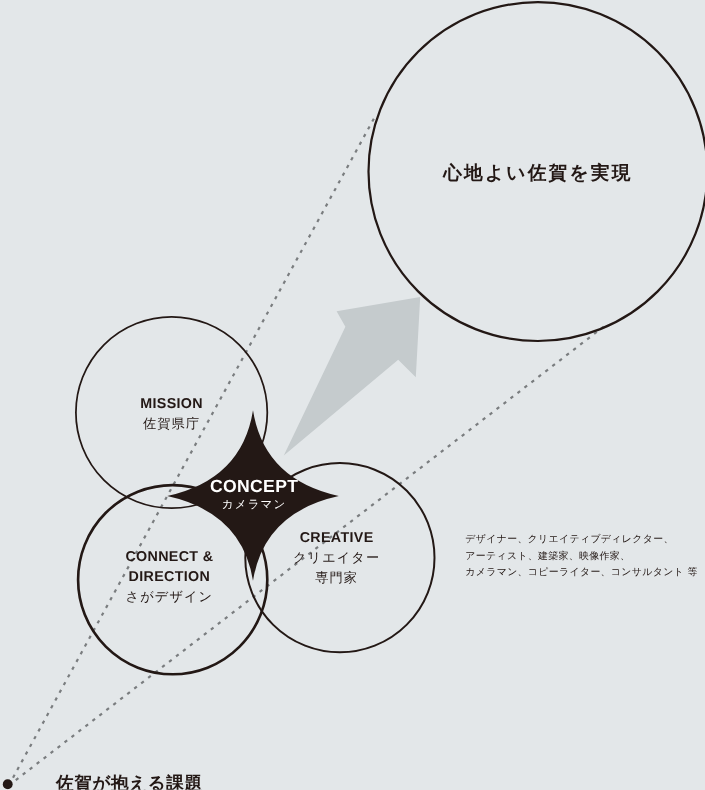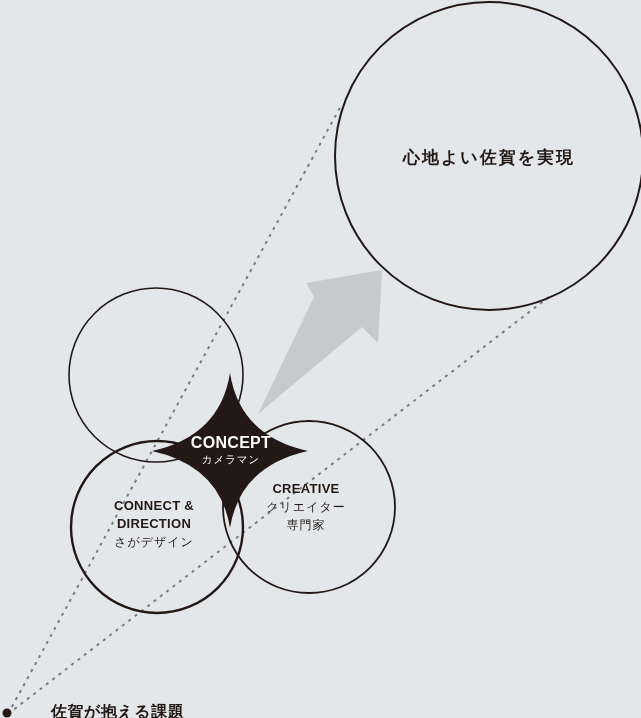--- a/index.html
+++ b/index.html
@@ -40,33 +40,42 @@
     <circle cx="155" cy="527" r="86" fill="none" stroke="#231815" stroke-width="2.4"></circle>
     <circle cx="307" cy="507" r="86" fill="none" stroke="#231815" stroke-width="1.8"></circle>
 
     <path d="M228,373 Q238,436 306,451 Q238,466 228,528 Q218,466 150,451 Q218,436 228,373 Z" fill="#231815"></path>
 
     <circle cx="5" cy="713" r="4.5" fill="#231815"></circle>
   </svg>
 
   <div class="label goal" style="left:487px; top:157px;">心地よい佐賀を実現</div>
 
+  <div class="label" style="left:154px; top:376px;">
+    <span class="en">MISSION</span>
+    <span class="jp">佐賀県庁</span>
+  </div>
 
   <div class="label" style="left:304px; top:507px;">
     <span class="en">CREATIVE</span>
     <span class="jp">クリエイター</span>
     <span class="jp">専門家</span>
   </div>
 
   <div class="label" style="left:152px; top:524px;">
     <span class="en">CONNECT &amp;</span>
     <span class="en">DIRECTION</span>
     <span class="jp">さがデザイン</span>
   </div>
 
   <div class="label concept" style="left:229px; top:451px;">
     <span class="en">CONCEPT</span>
     <span class="jp">カメラマン</span>
   </div>
 
+  <div class="members">
+    <span>デザイナー、クリエイティブディレクター、</span>
+    <span>アーティスト、建築家、映像作家、</span>
+    <span>カメラマン、コピーライター、コンサルタント 等</span>
+  </div>
 
   <div class="problem">佐賀が抱える課題</div>
 </div>
 
 </body></html>

